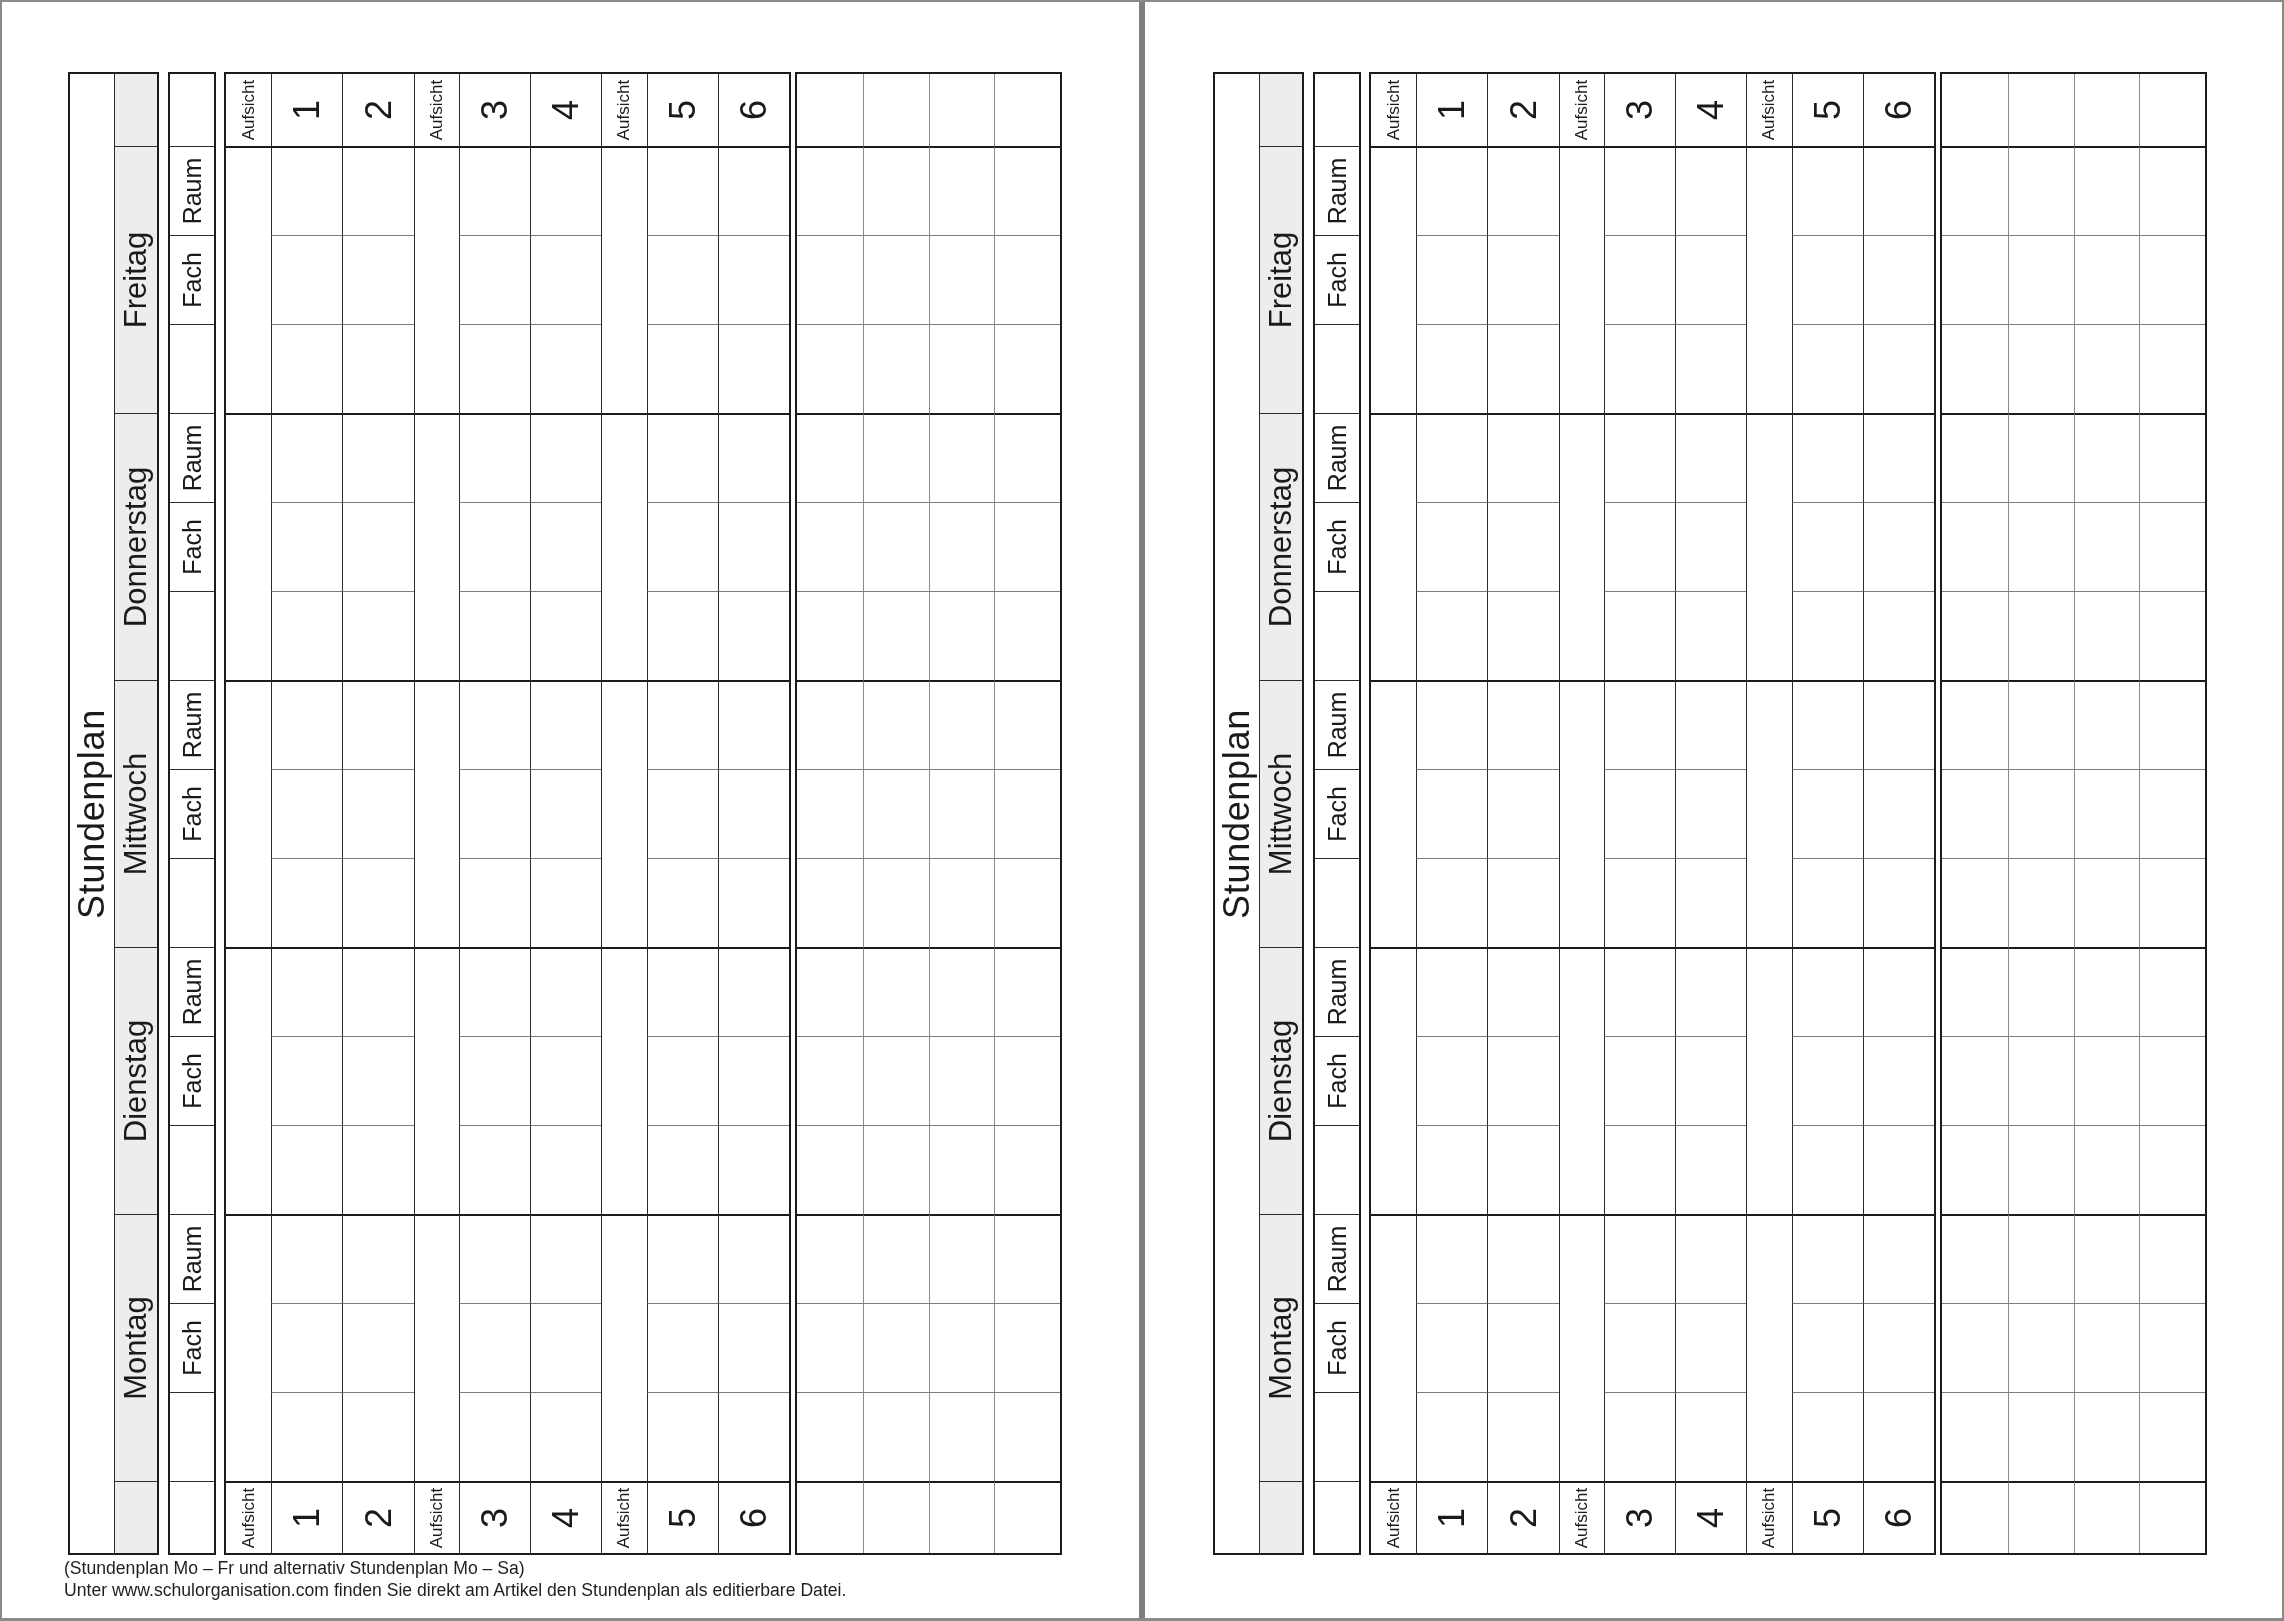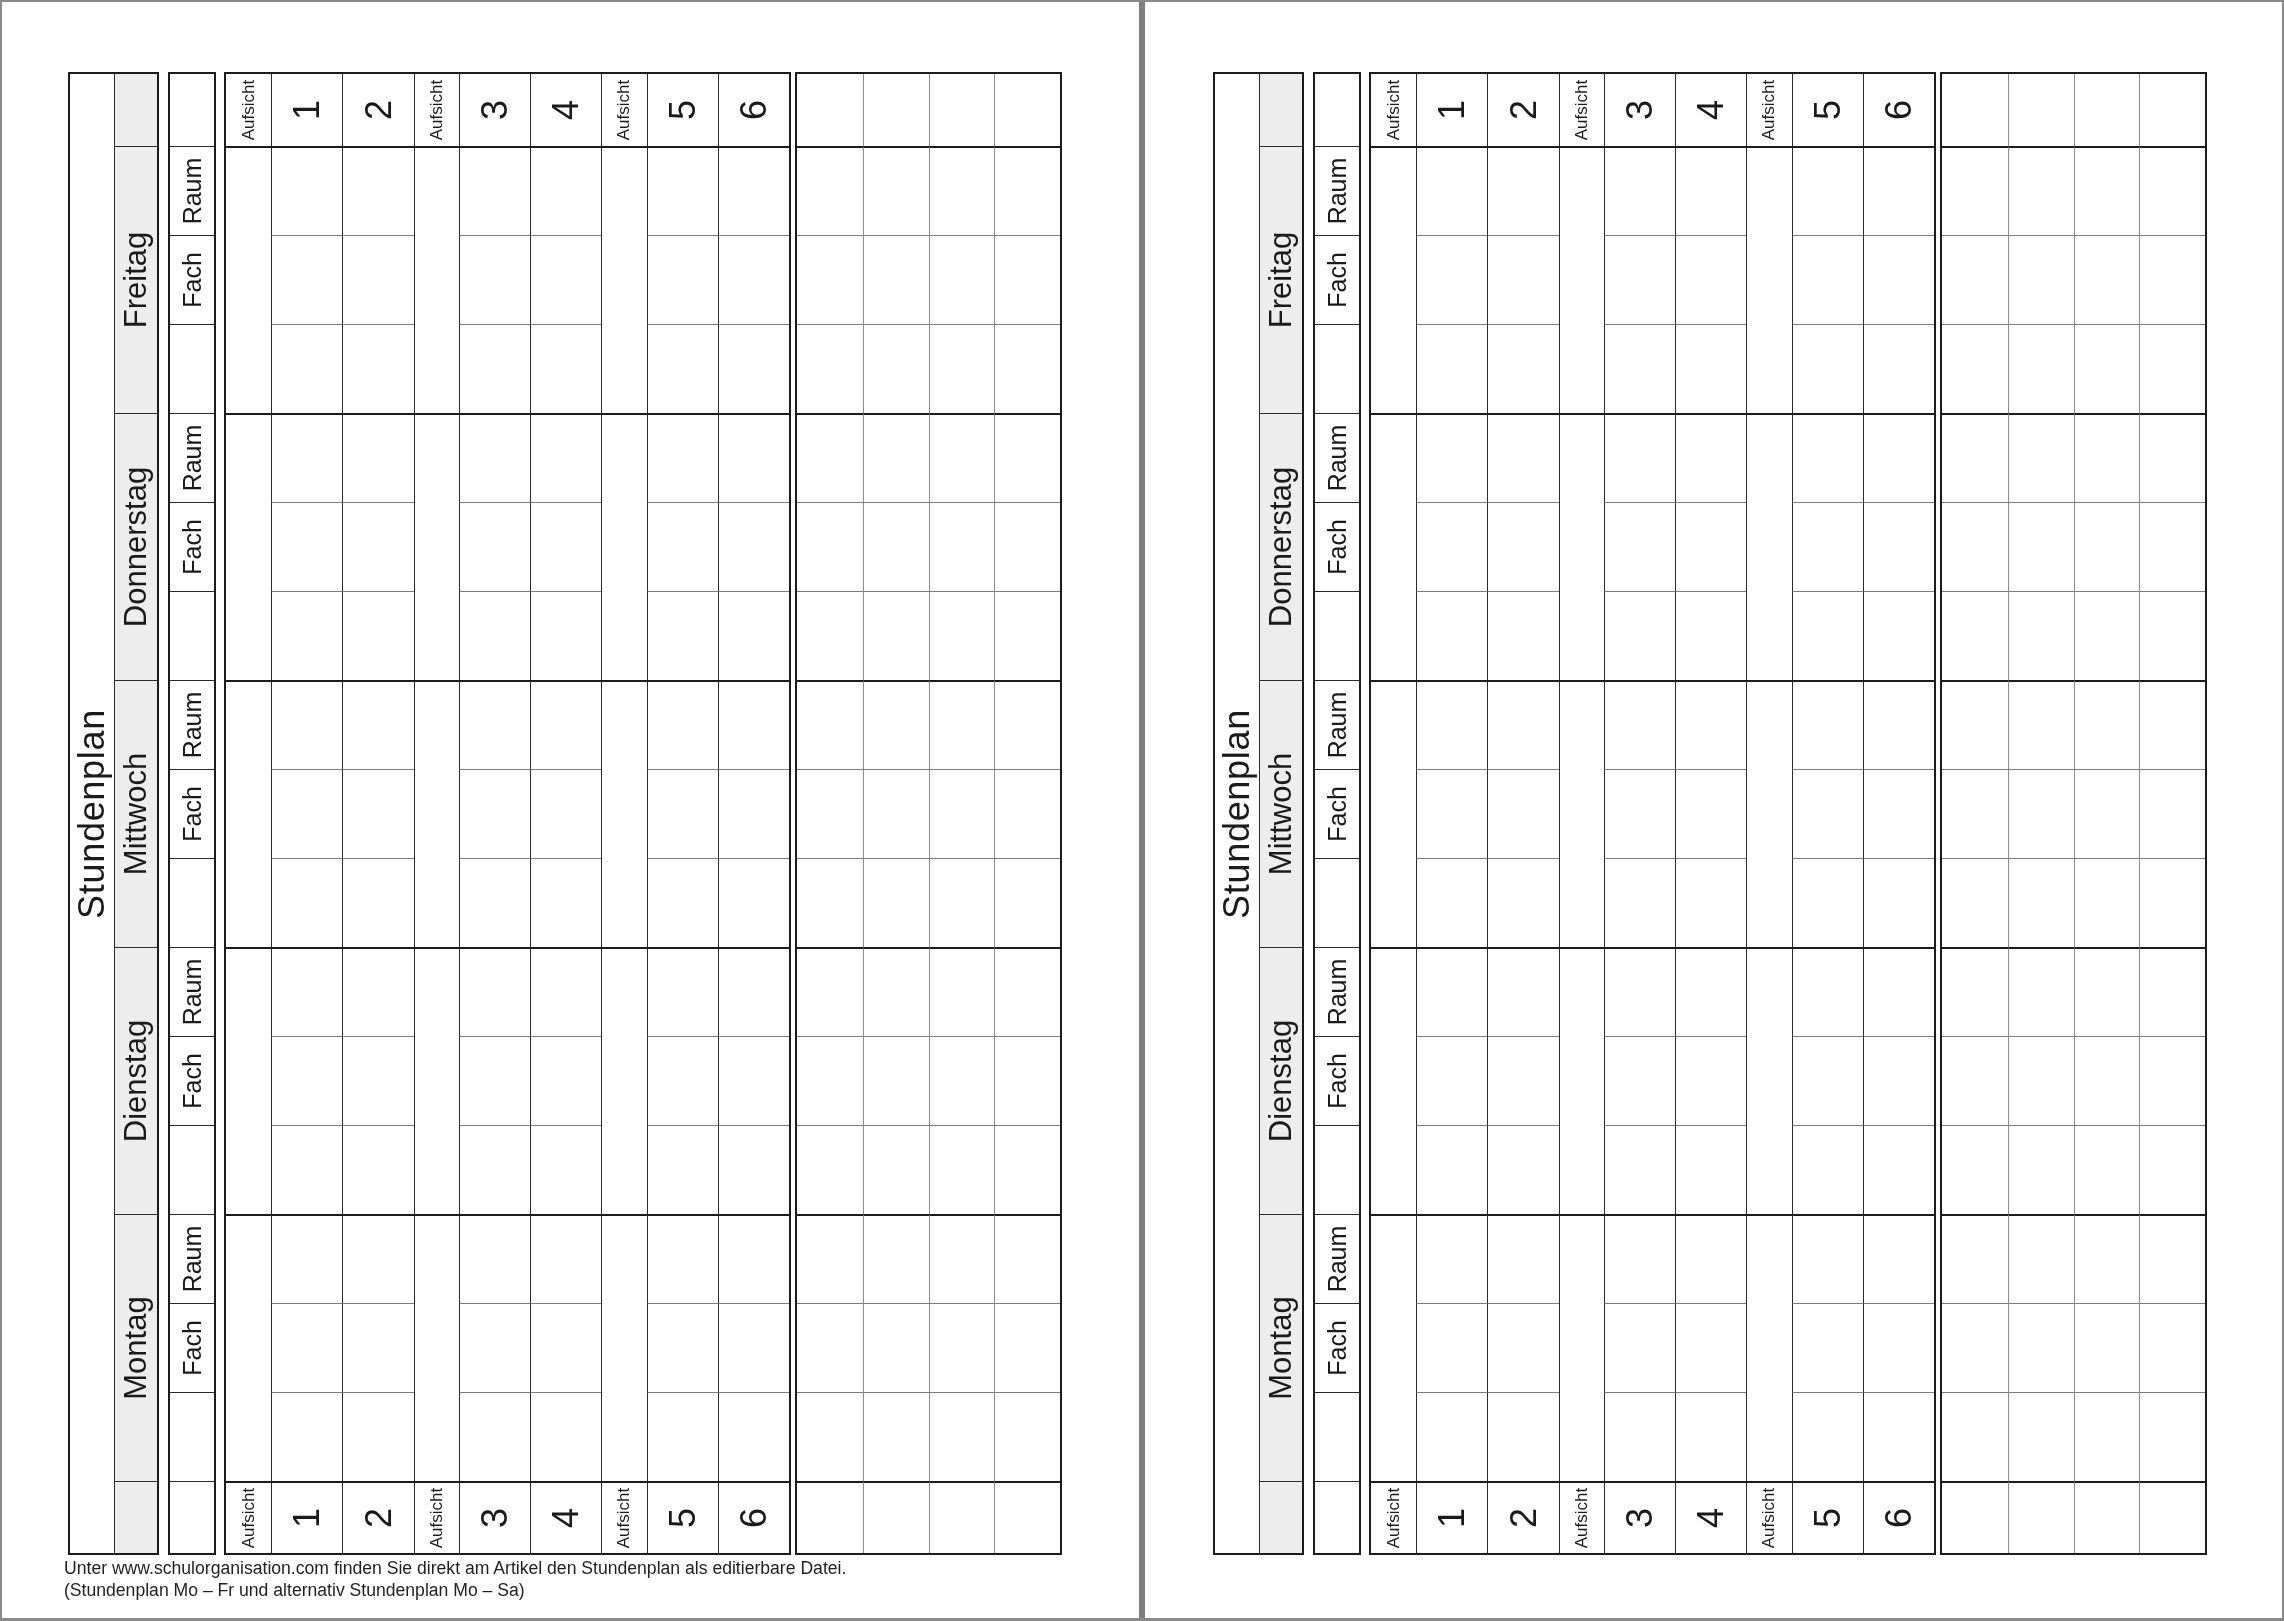--- a/index.html
+++ b/index.html
@@ -325,22 +325,22 @@
         <div class="cell bt-thin" style="grid-area: 16 / 1;"></div>
         <div class="cell vle bt-thin" style="grid-area: 16 / 2;"></div>
         <div class="cell vle bt-thin" style="grid-area: 16 / 3;"></div>
         <div class="cell vle bt-thin" style="grid-area: 16 / 4;"></div>
         <div class="cell bt-strong" style="grid-area: 17 / 1;"></div>
         <div class="cell vle bt-strong" style="grid-area: 17 / 2;"></div>
         <div class="cell vle bt-strong" style="grid-area: 17 / 3;"></div>
         <div class="cell vle bt-strong" style="grid-area: 17 / 4;"></div>
       </div>
       <div class="footer">
+        <div>(Stundenplan Mo – Fr und alternativ Stundenplan Mo – Sa)</div>
         <div>Unter www.schulorganisation.com finden Sie direkt am Artikel den Stundenplan als editierbare Datei.</div>
-        <div>(Stundenplan Mo – Fr und alternativ Stundenplan Mo – Sa)</div>
       </div>
     </div>
   <div class="divider"></div>
   <div class="page page-right" id="page-1">
       <div class="box left-box">
         <div class="cell" style="grid-area: 1 / 1 / 18;">
           <span class="rot title">Stundenplan</span>
         </div>
         <div class="cell gray vl" style="grid-area: 1 / 2;"></div>
         <div class="cell gray vl bt-med" style="grid-area: 2 / 2 / span 3;">

